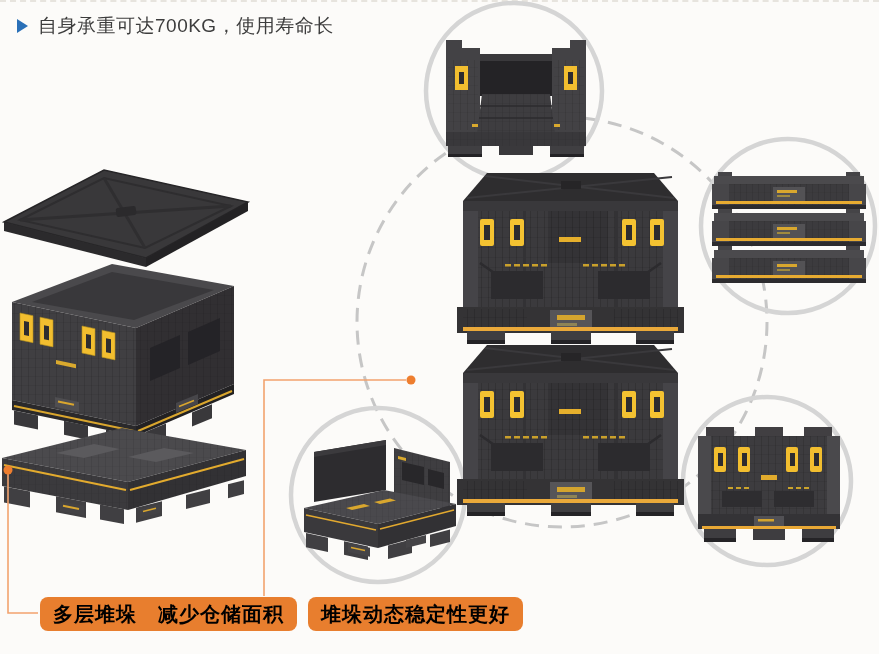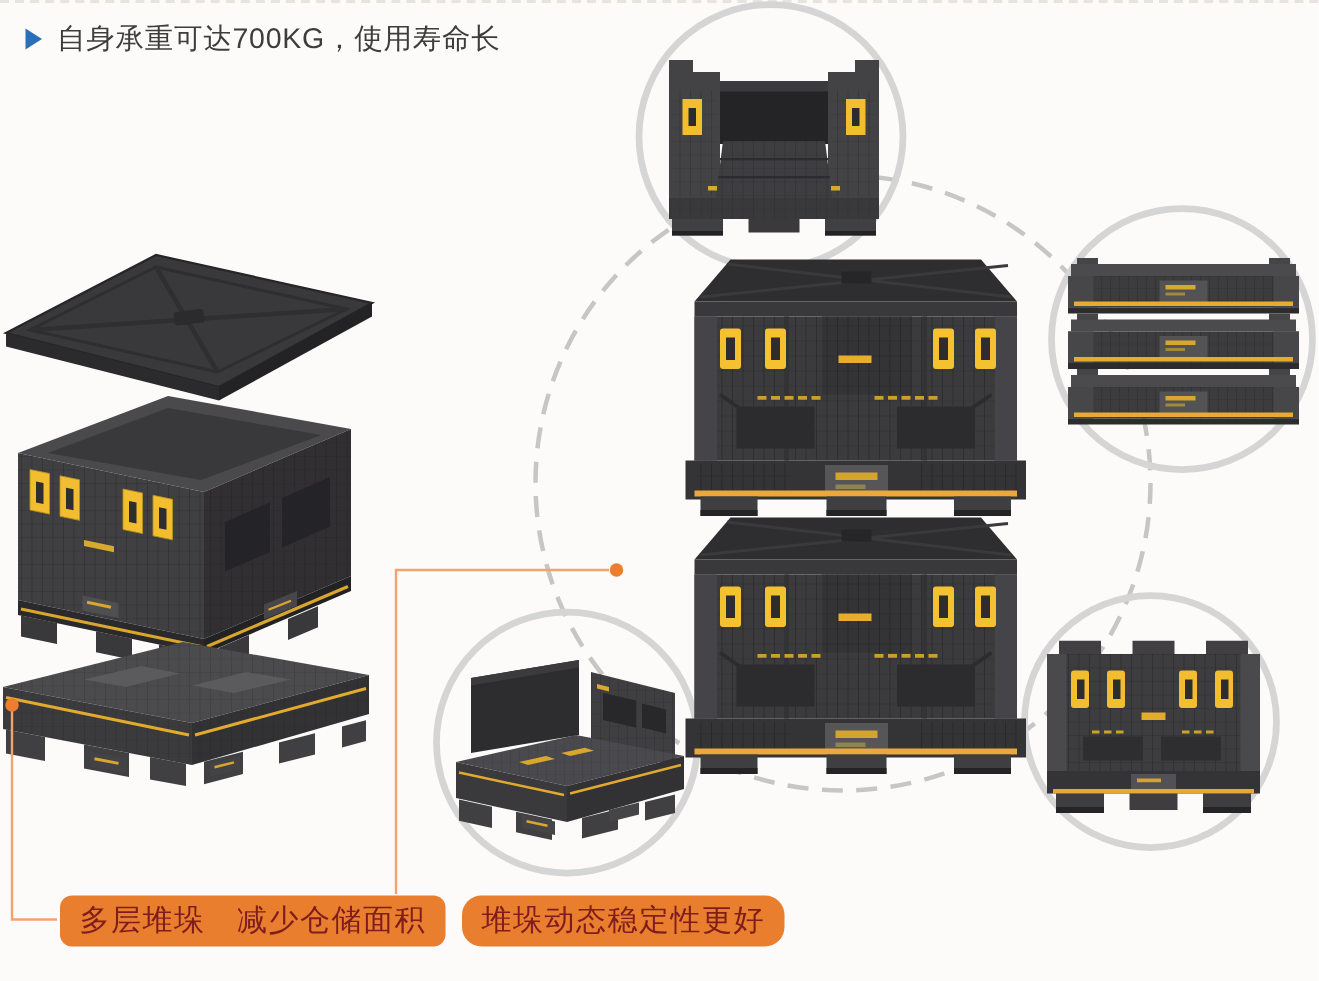--- a/index.html
+++ b/index.html
@@ -21,26 +21,26 @@
   }
   .header-text{
     font-size:19px;color:#3d3d3d;letter-spacing:0.5px;font-weight:500;
   }
   .rings,.connectors{position:absolute;left:0;top:0;pointer-events:none;}
   .rings{z-index:1;}
   .illus{position:absolute;z-index:2;}
   .connectors{z-index:5;}
   .callout{
     position:absolute;top:597px;height:34px;line-height:34px;z-index:6;
-    background:var(--callout-orange,#e87e2e);color:#7f1d1d;font-weight:normal;
+    background:var(--callout-orange,#e87e2e);color:#000000;font-weight:bold;
     font-size:20px;letter-spacing:1px;padding:0 13px;border-radius:8px;
     white-space:nowrap;
   }
   .callout-1{left:40px;}
-  .callout-2{left:308px;border-radius:13px;}
+  .callout-2{left:308px;}
   .callout-3{left:550px;}
 </style>
 </head>
 <body>
 
 <div class="canvas" style="background: rgb(252, 251, 249);">
 
   <div class="top-divider"></div>
 
   <svg class="rings" width="879" height="654" viewBox="0 0 879 654">

